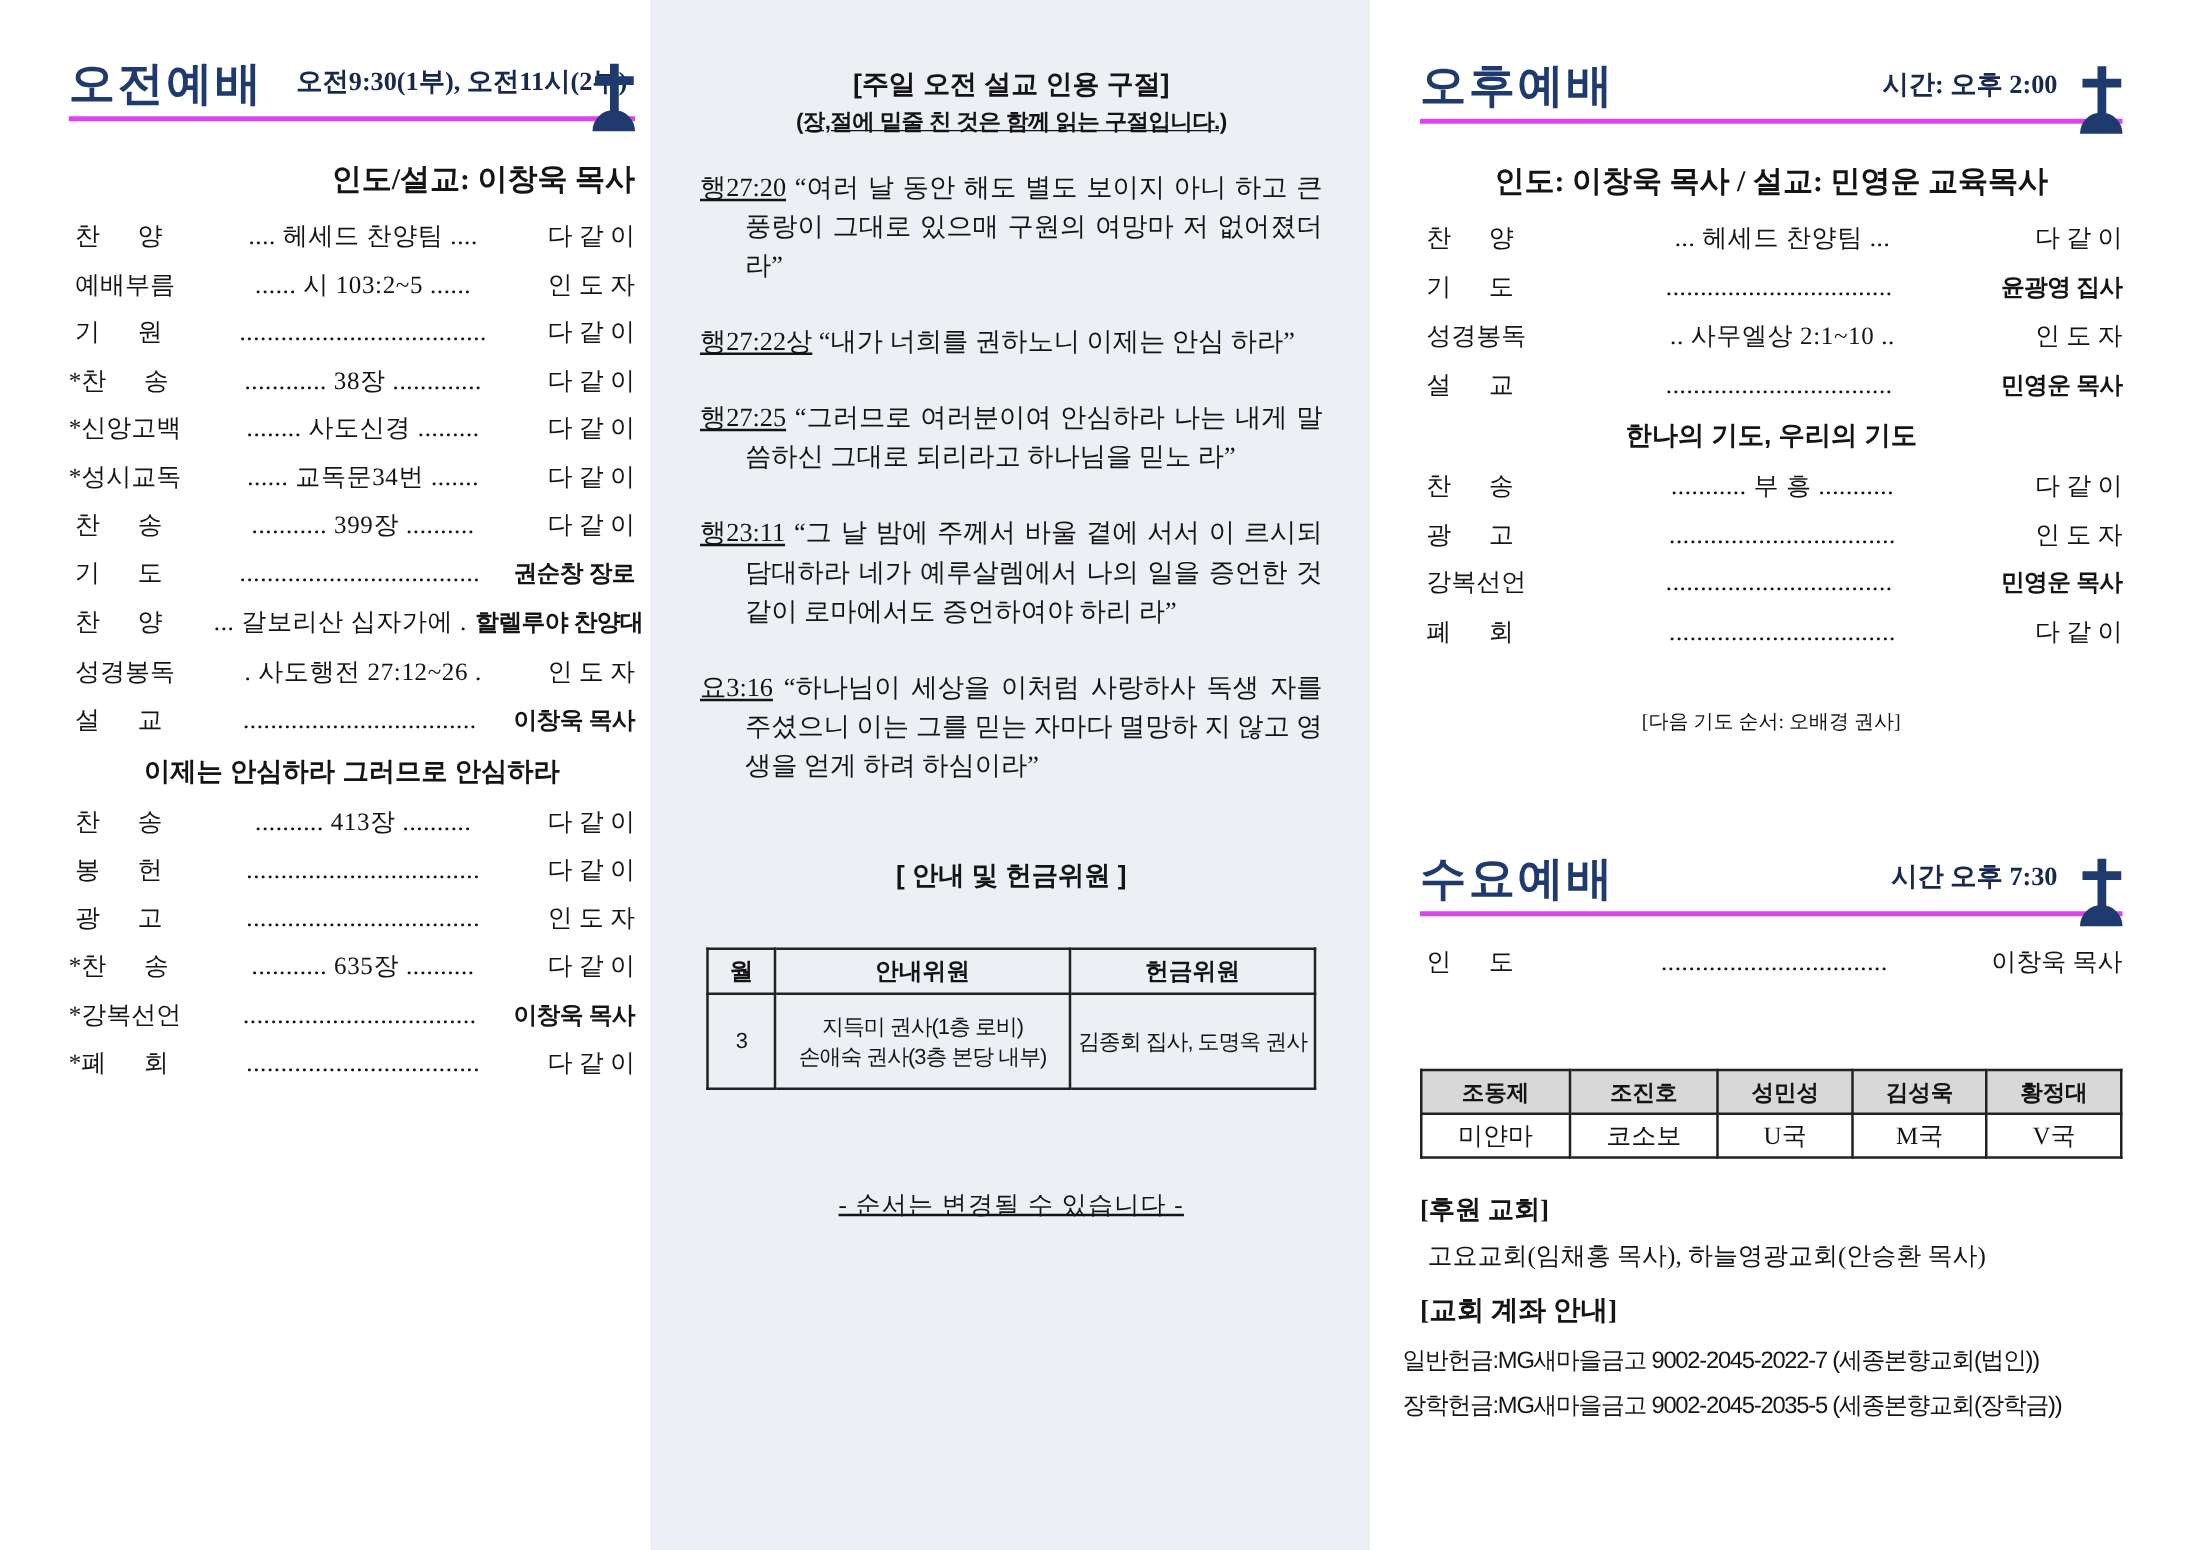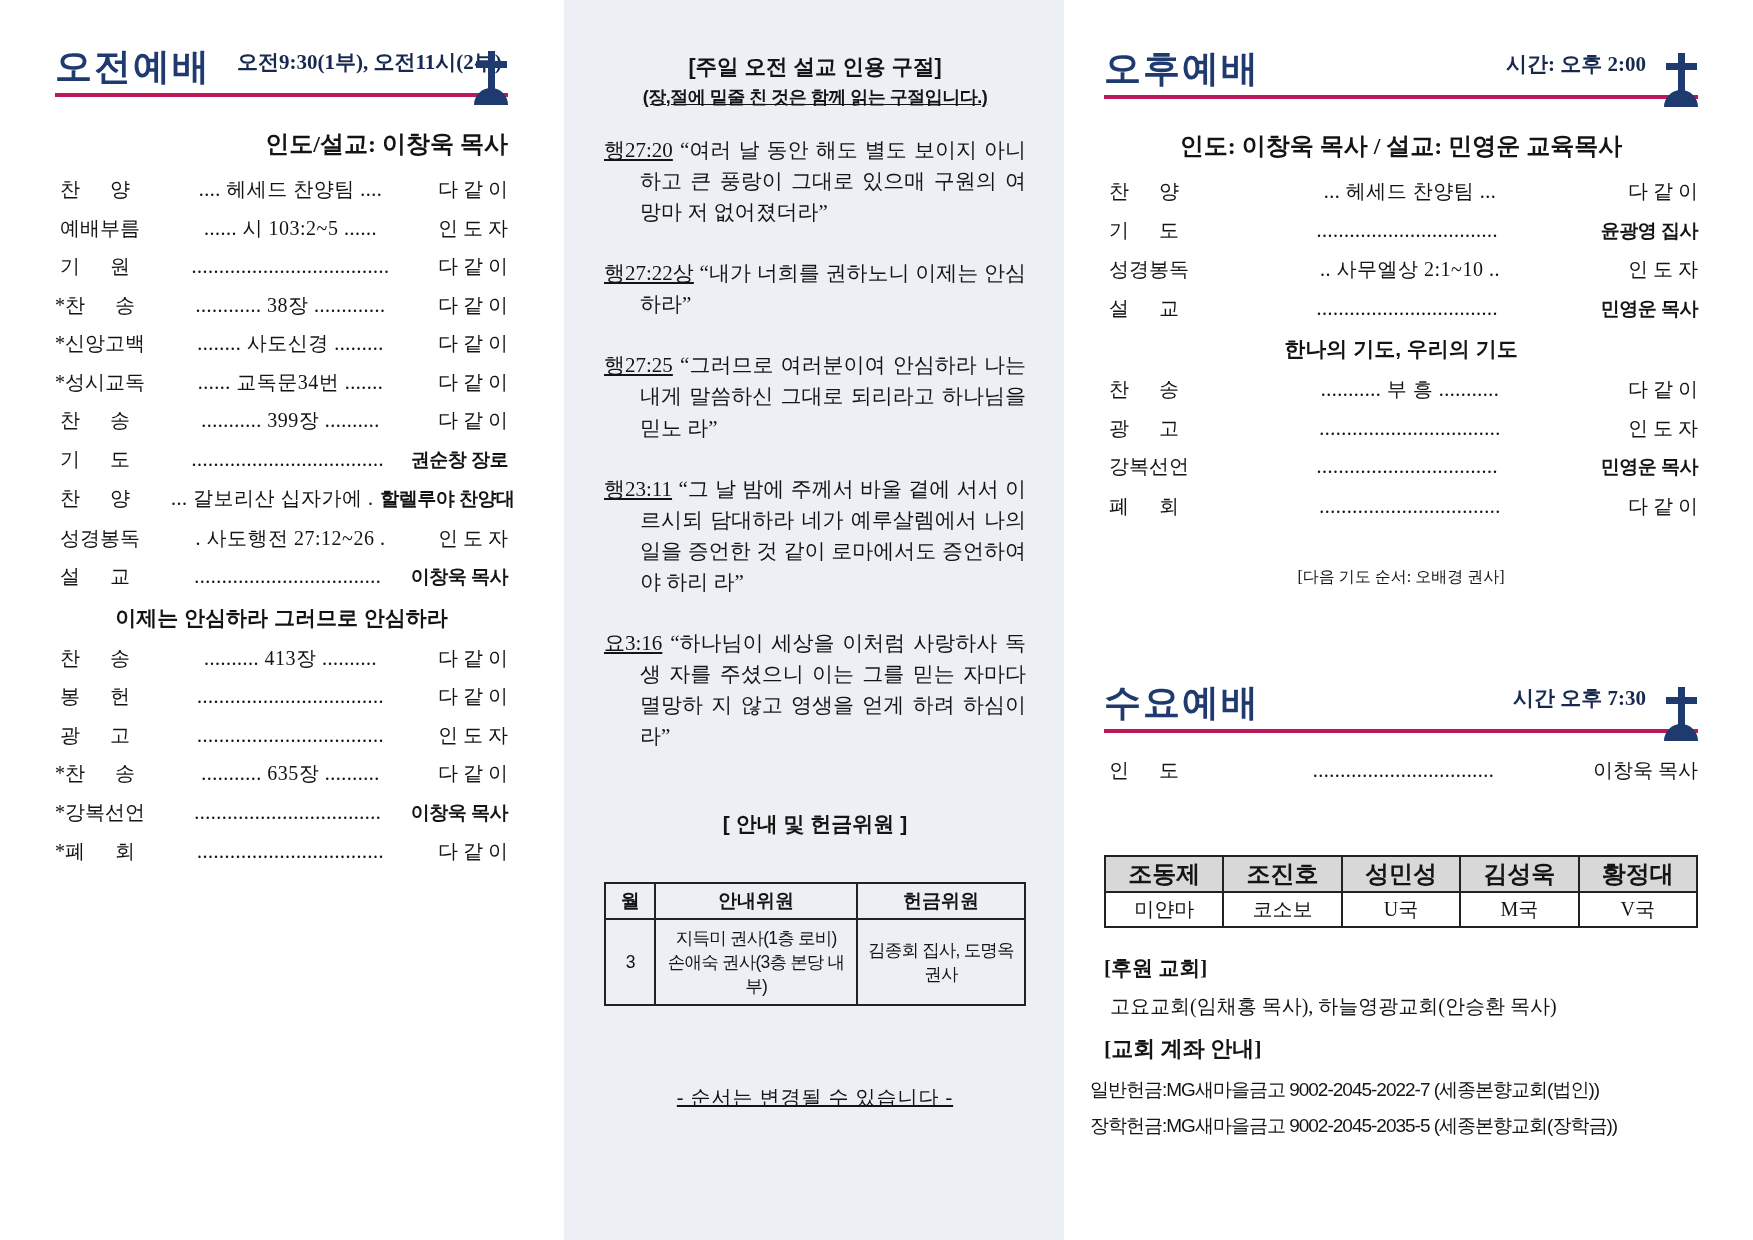--- a/index.html
+++ b/index.html
@@ -4,26 +4,26 @@
 <style>
   html,body{margin:0;padding:0;}
   body{
     width:1753px;height:1240px;background:#ffffff;
     font-family:"Liberation Serif","DejaVu Serif",serif;color:#141414;
     overflow:hidden;
   }
   .page{display:flex;width:1753px;height:1240px;}
   .col{box-sizing:border-box;}
   .col-left{width:520px;padding:48px 12px 0 55px;}
-  .col-mid{width:500px;background:#eceff3;padding:52px 38px 0 40px;margin-left:44px;}
+  .col-mid{width:576px;background:#eceff3;padding:52px 38px 0 40px;}
   .col-right{flex:1;padding:50px 55px 0 40px;}
 
   
-  .sec-head{position:relative;display:flex;align-items:flex-start;gap:26px;
-    border-bottom:4px solid #be185d;padding-bottom:6px;padding-right:52px;}
+  .sec-head{position:relative;display:flex;align-items:center;gap:26px;
+    border-bottom:4px solid #d946ef;padding-bottom:6px;padding-right:52px;}
   .sec-title{font-family:"Liberation Sans","DejaVu Sans",sans-serif;font-weight:bold;
     font-size:37px;line-height:1.05;color:#1e3a6e;letter-spacing:2px;white-space:nowrap;}
   .sec-time{font-weight:bold;font-size:21px;color:#17294e;white-space:nowrap;
     margin-left:auto;margin-bottom:4px;}
   .cross{position:absolute;right:-6px;bottom:-12px;width:46px;height:54px;}
   .cross .v{position:absolute;left:20px;top:0;width:7px;height:38px;background:#1e3a6e;}
   .cross .h{position:absolute;left:8px;top:10px;width:31px;height:7px;background:#1e3a6e;}
   .cross .mound{position:absolute;left:6px;bottom:0;width:34px;height:17px;background:#1e3a6e;border-radius:17px 17px 0 0;}
 
   .leader{font-weight:bold;font-size:24px;margin-top:32px;line-height:1.3;white-space:nowrap;}
@@ -65,21 +65,21 @@
     letter-spacing:-0.8px;padding:6px 4px;height:62px;}
   .mid-footer{text-align:center;font-size:20px;text-decoration:underline;margin-top:78px;letter-spacing:1px;}
 
   
   .wednesday{margin-top:96px;}
   .support{margin-top:66px;}
   .support-title{font-weight:bold;font-size:21px;margin:26px 0 10px 0;}
   .missionary-table{border-collapse:collapse;width:100%;}
   .missionary-table th,.missionary-table td{border:2px solid #222;text-align:center;}
   .missionary-table th{background:#d8d8d8;font-family:Liberation Mono, monospace;
-    font-weight:bold;font-size:24px;height:31px;}
+    font-weight:bold;font-size:18px;height:31px;}
   .missionary-table td{font-size:20px;height:31px;}
   .support-line{font-size:20px;line-height:1.4;padding-left:6px;}
   .account-title{font-weight:bold;font-size:22px;margin:14px 0 8px 0;}
   .account-line{font-family:"Liberation Sans","DejaVu Sans",sans-serif;font-size:19px;
     letter-spacing:-1px;line-height:36px;margin-left:-14px;white-space:nowrap;}
 </style>
 </head>
 <body>
 
 <div class="page">

